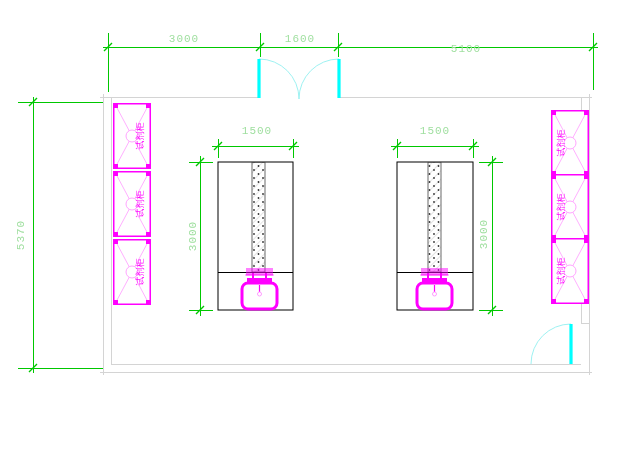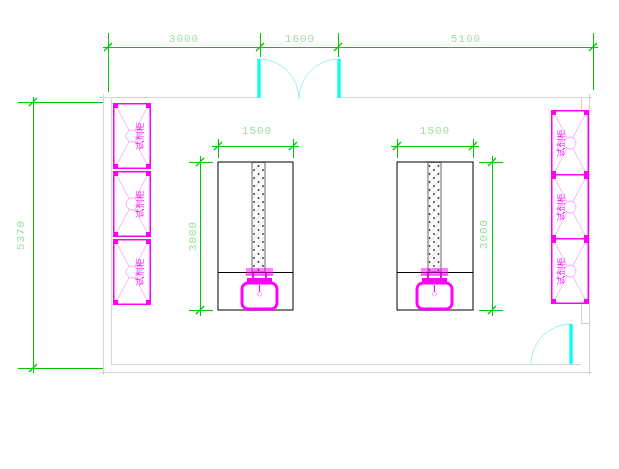--- a/index.html
+++ b/index.html
@@ -131,21 +131,21 @@
       <path d="M397.5,139 V158 M473.5,139 V158"></path>
       <path d="M393,150 L401,142 M469,150 L477,142" stroke-width="1.4"></path>
       <path d="M492.5,156 V316"></path>
       <path d="M479,162.5 H503 M479,310.5 H503"></path>
       <path d="M488,166 L496,158 M488,314 L496,306" stroke-width="1.4"></path>
     </g>
   </svg>
 
   <div class="lbl dimtext" style="left:184px;top:39px;">3000</div>
   <div class="lbl dimtext" style="left:300px;top:39px;">1600</div>
-  <div class="lbl dimtext" style="left:466px;top:39px;">5100</div>
+  <div class="lbl dimtext" style="left:466px;top:49px;">5100</div>
   <div class="lbl dimtext vert" style="left:21px;top:235px;">5370</div>
 
   <div class="lbl dimtext" style="left:257px;top:131px;">1500</div>
   <div class="lbl dimtext vert" style="left:193px;top:236px;">3000</div>
 
   <div class="lbl dimtext" style="left:435px;top:131px;">1500</div>
   <div class="lbl dimtext vert" style="left:484px;top:234px;">3000</div>
 
   <div class="lbl cabtext" style="left:140px;top:136px;">试剂柜</div>
   <div class="lbl cabtext" style="left:140px;top:204px;">试剂柜</div>

